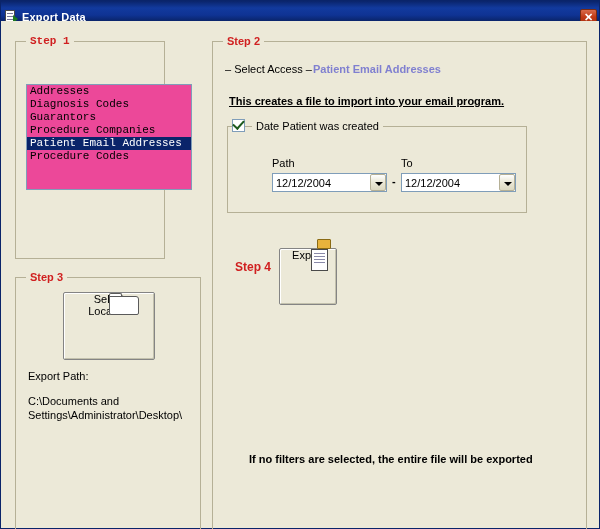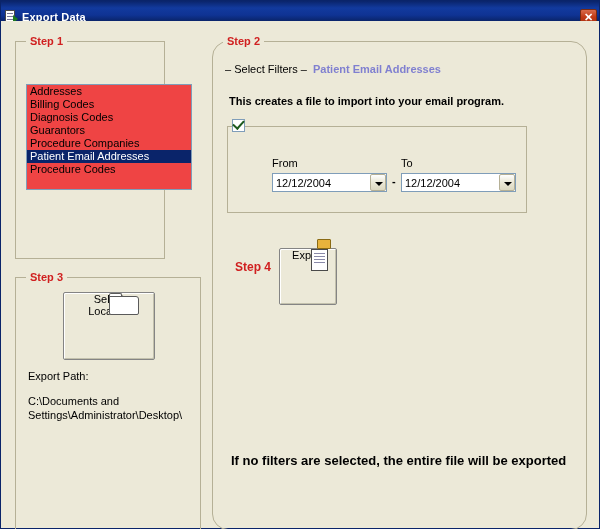--- a/index.html
+++ b/index.html
@@ -112,35 +112,36 @@
     font-weight: bold;
     font-size: 11px;
     white-space: nowrap;
   }
   
   #step1 {
     left: 14px;
     top: 20px;
     width: 150px;
     height: 218px;
+    font-family: Liberation Mono, monospace;
   }
   .hint {
     position: absolute;
     left: 11px;
     top: 22px;
     color: #000000;
     font-size: 11px;
   }
   .listbox {
     position: absolute;
     left: 10px;
     top: 42px;
     width: 166px;
     height: 106px;
-    background: #ef4444;
+    background: #ec4899;
     border: 1px solid #7f9db9;
     box-sizing: border-box;
     overflow: hidden;
   }
   .listbox .item {
     height: 13px;
     line-height: 13px;
     padding: 0 3px;
     font-size: 11px;
     color: #000000;
@@ -219,21 +220,20 @@
     color: #000000;
     line-height: 14px;
     word-break: break-word;
   }
   
   #step2 {
     left: 211px;
     top: 20px;
     width: 375px;
     height: 489px;
-    border-radius: 16px;
   }
   .filters-label {
     position: absolute;
     left: 12px;
     top: 21px;
     font-size: 11px;
     color: #000000;
   }
   .filters-value {
     position: absolute;
@@ -243,20 +243,21 @@
     font-weight: bold;
     color: #8080d0;
   }
   .creates-line {
     position: absolute;
     left: 16px;
     top: 53px;
     font-size: 11px;
     font-weight: bold;
     color: #000000;
+    text-decoration: underline;
   }
   
   #datebox {
     position: absolute;
     left: 14px;
     top: 84px;
     width: 300px;
     height: 87px;
     border: 1px solid #b5b096;
     box-sizing: border-box;
@@ -395,23 +396,23 @@
     border: 1px solid #8a6a14;
     border-radius: 1px;
     box-sizing: border-box;
   }
   .exportbtn .lbl {
     font-size: 11px;
     color: #000000;
   }
   .note-main {
     position: absolute;
-    left: 18px;
+    left: 36px;
     top: 411px;
-    font-size: 13px;
+    font-size: 11px;
     font-weight: bold;
     color: #000000;
   }
   .note-sub {
     position: absolute;
     left: 26px;
     top: 440px;
     width: 320px;
     font-size: 11px;
     color: #000000;
@@ -431,21 +432,20 @@
     <span class="title-text">Export Data</span>
     <span class="title-close">✕</span>
   </div>
 
   <div class="client">
 
     <div class="group" id="step1">
       <span class="group-title">Step 1</span>
       <div class="listbox">
         <div class="item">Addresses</div>
-        <div class="item">Billing Codes</div>
         <div class="item">Diagnosis Codes</div>
         <div class="item">Guarantors</div>
         <div class="item">Procedure Companies</div>
         <div class="item selected">Patient Email Addresses</div>
         <div class="item">Procedure Codes</div>
       </div>
     </div>
 
     <div class="group" id="step3">
       <span class="group-title">Step 3</span>
@@ -456,31 +456,32 @@
         <div class="lbl">Select</div>
         <div class="lbl">Location</div>
       </div>
       <span class="exp-path-label">Export Path:</span>
       <span class="exp-path-value">C:\Documents and Settings\Administrator\Desktop\</span>
     </div>
 
     <div class="group" id="step2">
       <span class="group-title">Step 2</span>
 
-      <span class="filters-label">– Select Filters –</span>
+      <span class="filters-label">– Select Access –</span>
       <span class="filters-value">Patient Email Addresses</span>
 
       <span class="creates-line">This creates a file to import into your email program.</span>
 
       <div id="datebox">
         <span class="checkbox">
             <span class="tick"></span>
           </span>
-
-        <span class="dt-col-label" style="left:44px; top:30px;">From</span>
+        <span class="dt-title">Date Patient was created</span>
+
+        <span class="dt-col-label" style="left:44px; top:30px;">Path</span>
         <span class="dt-col-label" style="left:173px; top:30px;">To</span>
 
         <div class="combo" style="left:44px; top:46px; width:115px;">
           <span class="cval">12/12/2004</span>
           <span class="cbtn"></span>
         </div>
 
         <span class="dash" style="left:164px; top:48px;">-</span>
 
         <div class="combo" style="left:173px; top:46px; width:115px;">

